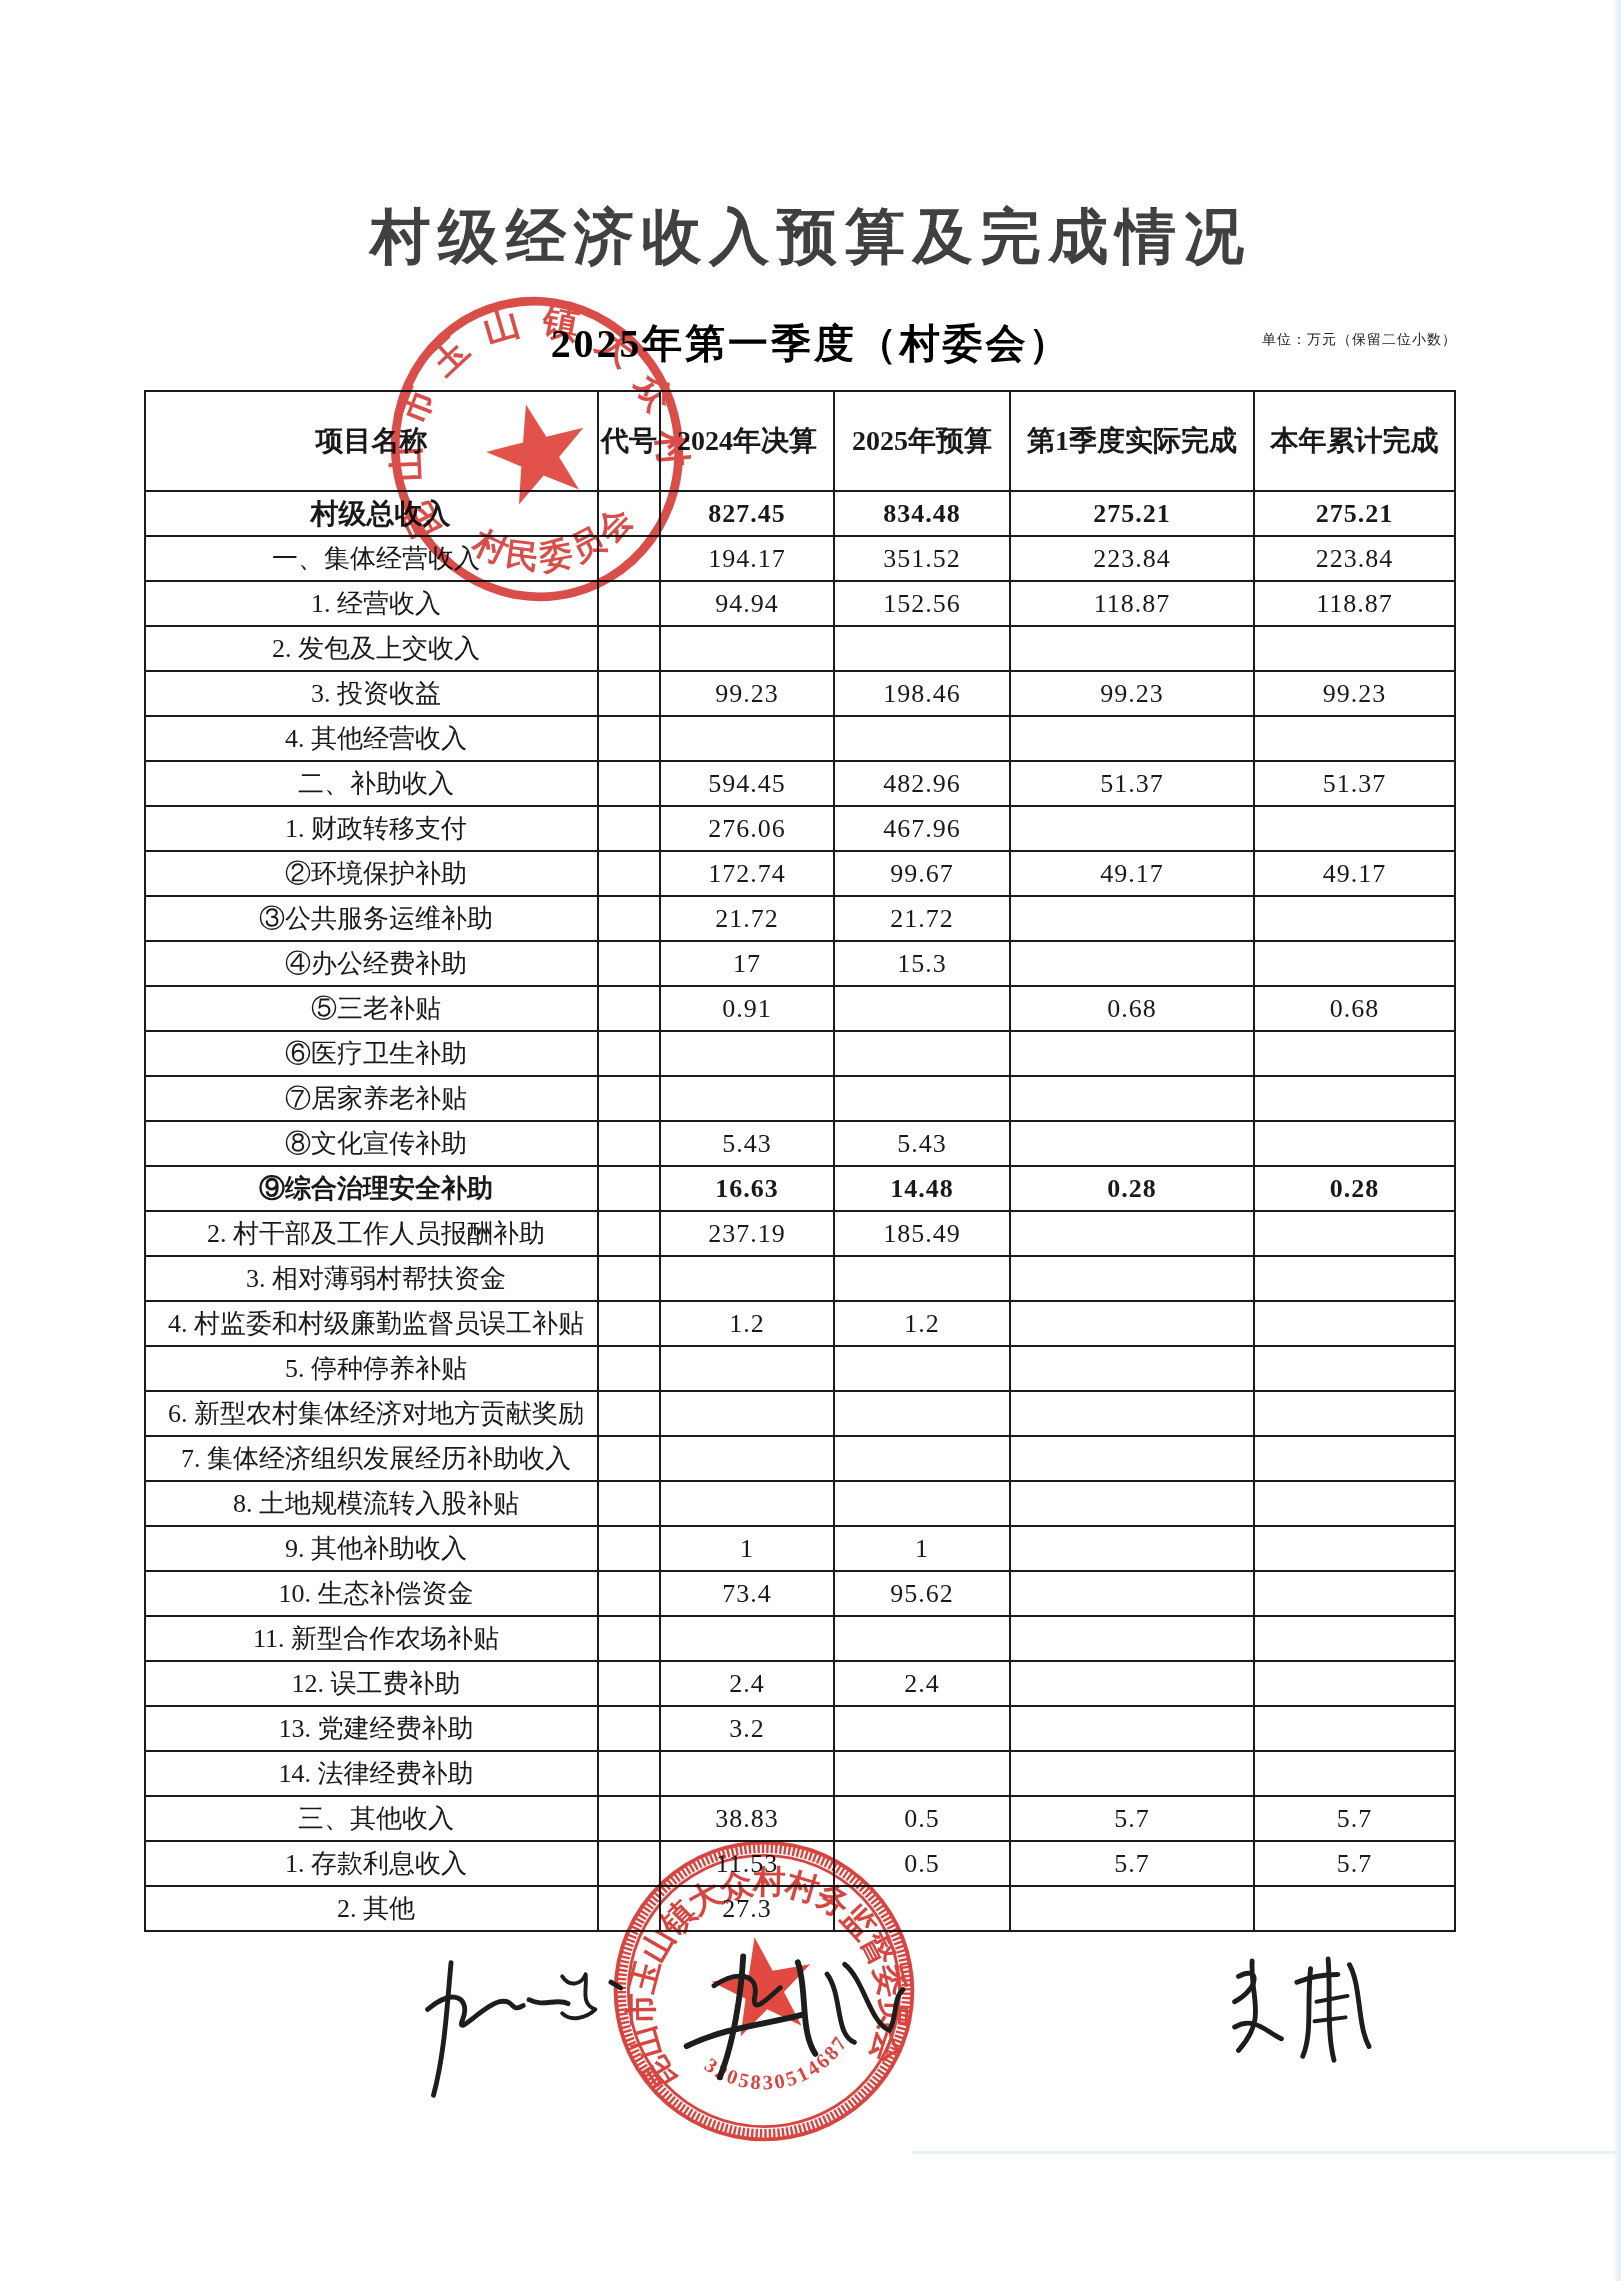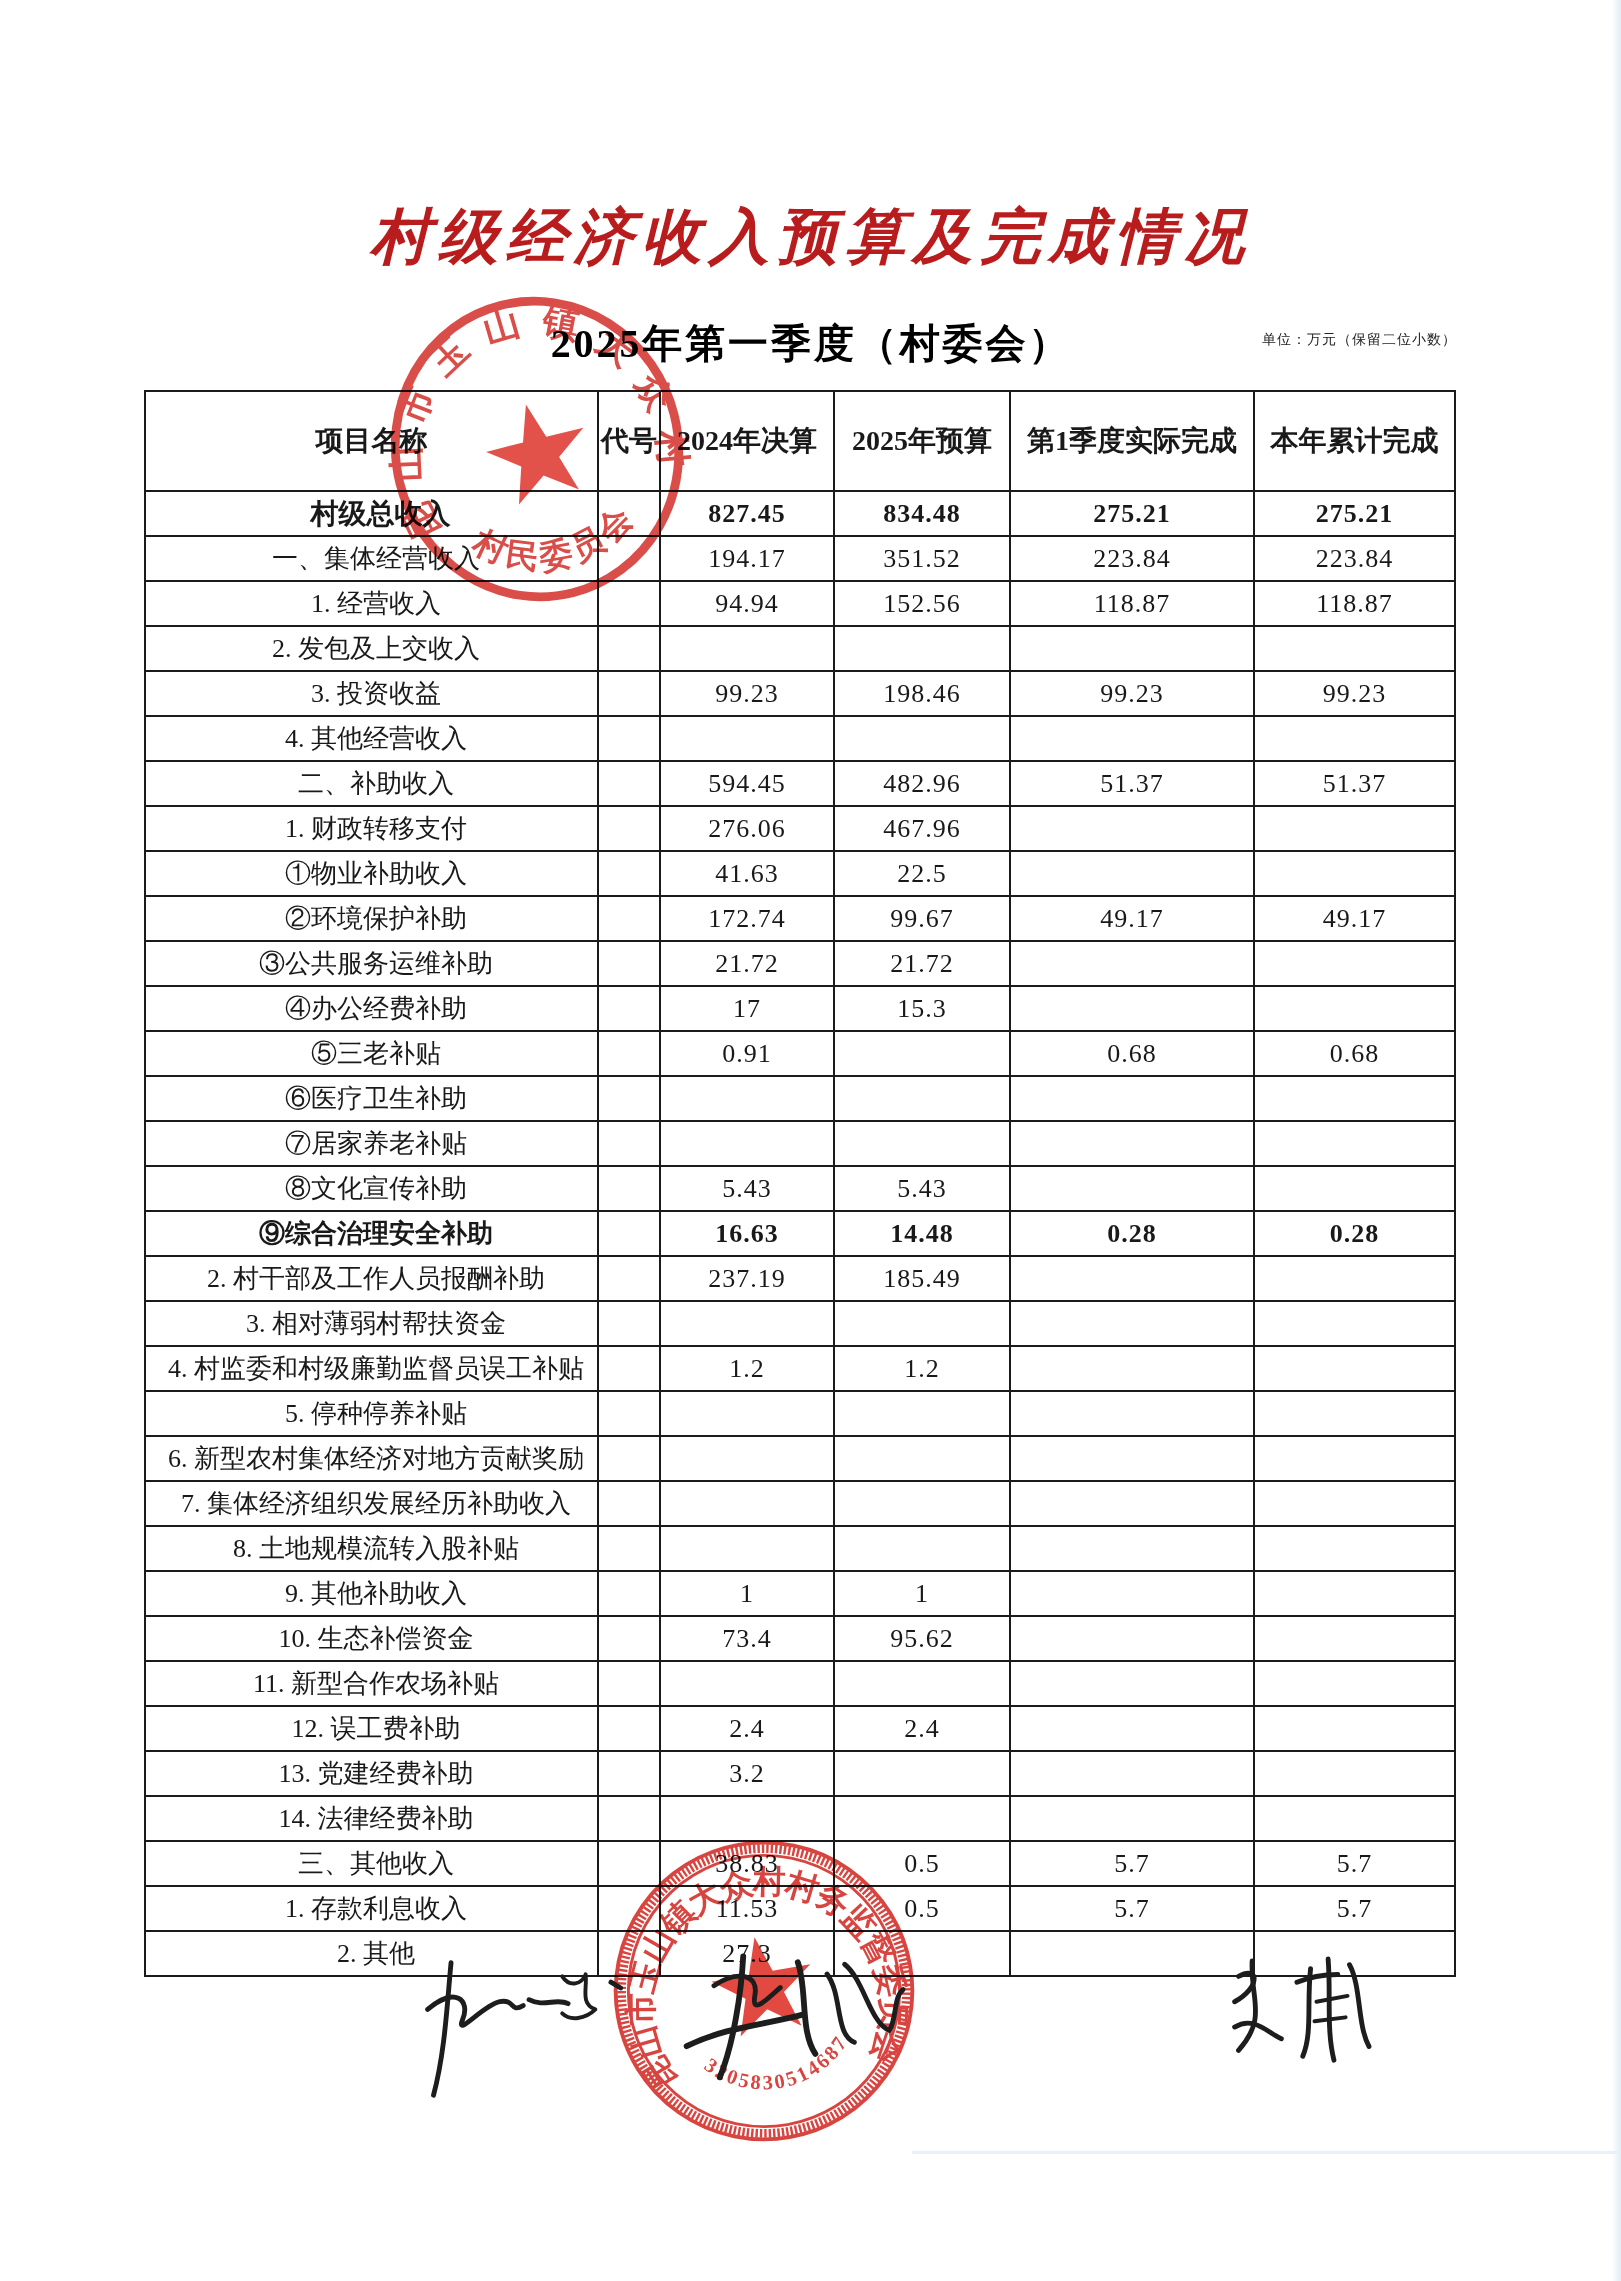--- a/index.html
+++ b/index.html
@@ -18,24 +18,23 @@
     position:absolute;right:0;top:0;width:9.8px;height:100%;
     background:linear-gradient(to right, rgba(255,255,255,0), #dcebf4);
   }
   .scan-line-bottom{
     position:absolute;left:912px;top:2151px;width:710px;height:2.9px;
     background:#e3effa;opacity:.9;
   }
 
   .title{
     position:absolute;left:0;top:197px;width:1622px;
-    text-align:center;font-size:60px;font-weight:700;color:#b91c1c;
+    text-align:center;font-size:60px;font-weight:700;color:#404040;
     letter-spacing:7.8px;margin:0;
     font-family:"Liberation Sans","DejaVu Sans",sans-serif;
-    font-style:italic;
   }
   .subtitle{
     position:absolute;left:0;top:316px;width:1622px;
     text-align:center;font-size:40px;font-weight:700;color:#000000;
     letter-spacing:2.9px;
   }
   .unit-note{
     position:absolute;left:1262px;top:331px;
     font-size:14px;color:#222;letter-spacing:1px;white-space:nowrap;
   }
@@ -170,28 +169,20 @@
     </tr>
         <tr>
       <td class="c-label">1. 财政转移支付</td>
       <td class="c-code"></td>
       <td class="c-num">276.06</td>
       <td class="c-num">467.96</td>
       <td class="c-num"></td>
       <td class="c-num"></td>
     </tr>
         <tr>
-      <td class="c-label">①物业补助收入</td>
-      <td class="c-code"></td>
-      <td class="c-num">41.63</td>
-      <td class="c-num">22.5</td>
-      <td class="c-num"></td>
-      <td class="c-num"></td>
-    </tr>
-        <tr>
       <td class="c-label">②环境保护补助</td>
       <td class="c-code"></td>
       <td class="c-num">172.74</td>
       <td class="c-num">99.67</td>
       <td class="c-num">49.17</td>
       <td class="c-num">49.17</td>
     </tr>
         <tr>
       <td class="c-label">③公共服务运维补助</td>
       <td class="c-code"></td>

